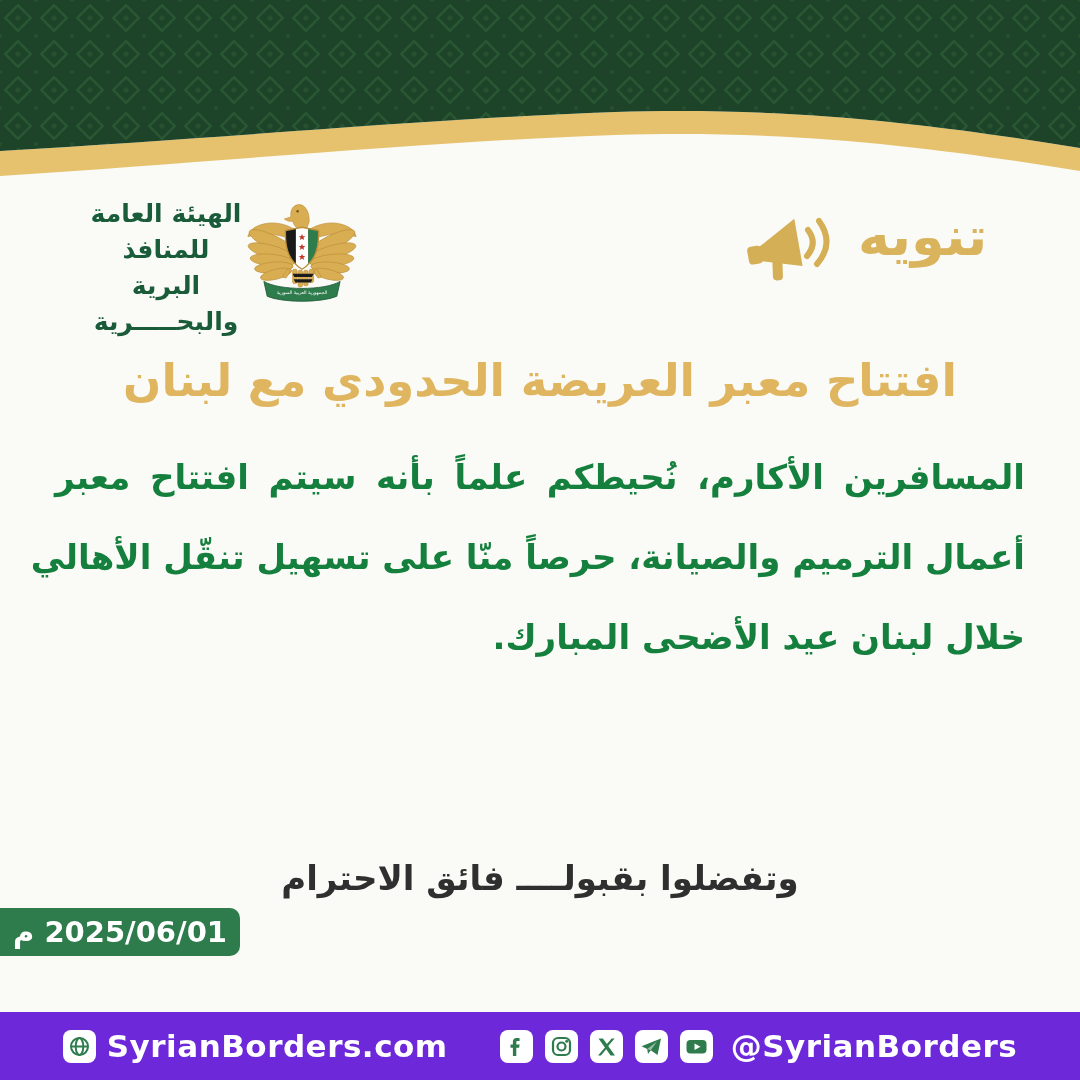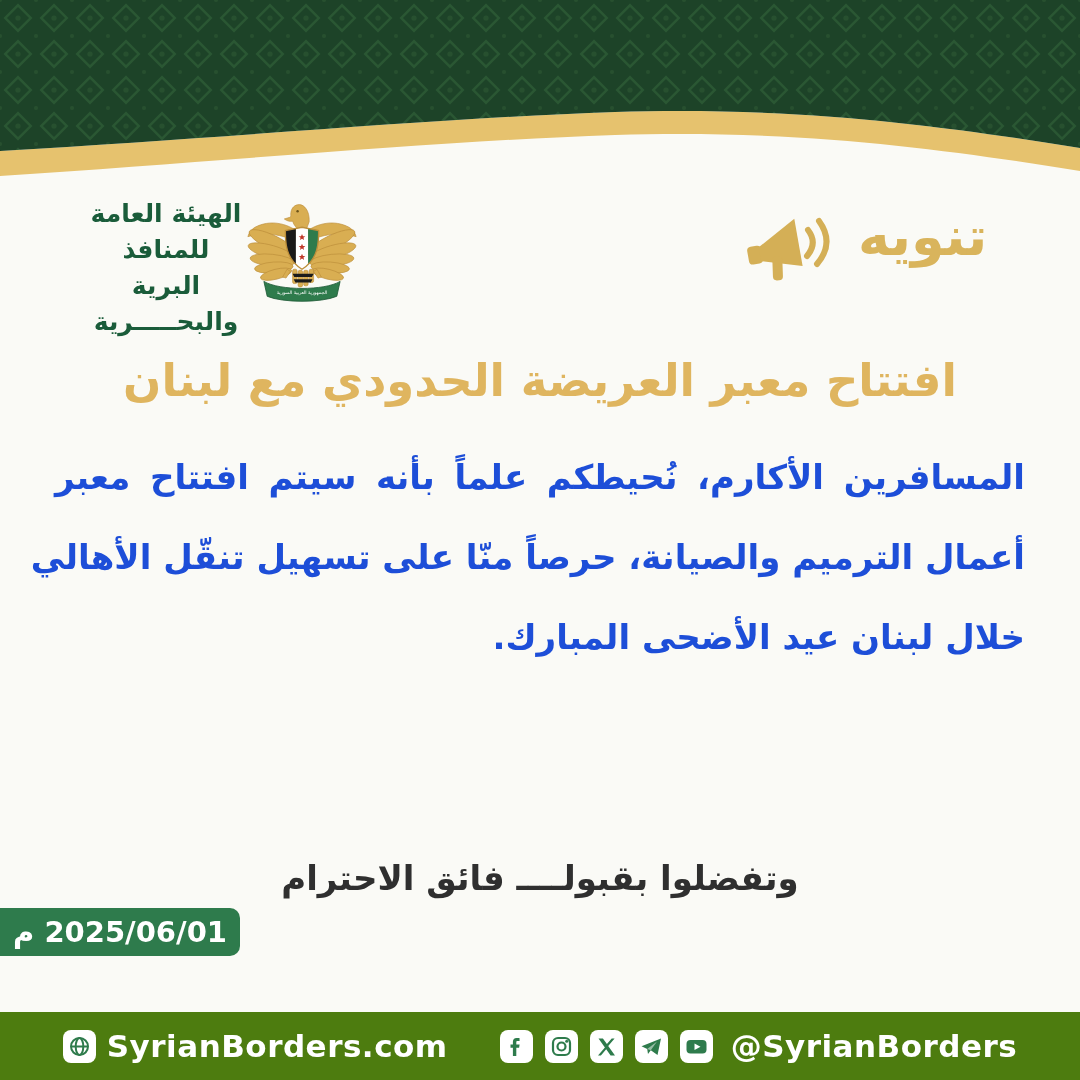--- a/index.html
+++ b/index.html
@@ -16,35 +16,35 @@
 
   .notice{position:absolute;top:210px;left:744px;display:flex;gap:22px;}
   .notice .mega{width:92px;height:84px;}
   .notice .lbl{font-size:54px;font-weight:bold;color:#D9B45C;direction:rtl;line-height:1;}
 
   
   .title{position:absolute;top:354px;left:50px;right:50px;text-align:center;direction:rtl;
          font-size:45px;font-weight:bold;color:#DFB55F;}
 
   
-  .body{position:absolute;top:437px;left:55px;right:55px;direction:rtl;color:#1d4ed8;
+  .body{position:absolute;top:437px;left:55px;right:55px;direction:rtl;color:#15803d;
         font-size:34px;font-weight:bold;}
   .body .line{height:80px;line-height:80px;text-align:justify;text-align-last:justify;
               text-justify:inter-word;white-space:nowrap;}
   .body .line.last{text-align-last:right;}
 
   .closing{position:absolute;top:858px;left:0;right:0;text-align:center;direction:rtl;
            font-size:34px;font-weight:bold;color:#2F2F2F;}
 
   .badge{position:absolute;top:908px;left:0;width:240px;height:48px;background:#2E7B4C;
          border-radius:0 10px 10px 0;color:#FFFFFF;font-size:29px;font-weight:bold;
          display:flex;align-items:center;justify-content:center;direction:rtl;}
 
   
-  .footer{position:absolute;top:1012px;left:0;width:1080px;height:68px;background:#4d7c0f;
+  .footer{position:absolute;top:1012px;left:0;width:1080px;height:68px;background:#6d28d9;
           display:flex;align-items:center;justify-content:center;gap:52px;}
   .fgrp{display:flex;align-items:center;gap:11px;}
   .ftxt{color:#FFFFFF;font-size:31px;font-weight:bold;letter-spacing:0.5px;}
   .sicon{width:33px;height:33px;display:block;}
 </style>
 </head>
 <body>
 
 <div class="canvas">
 

